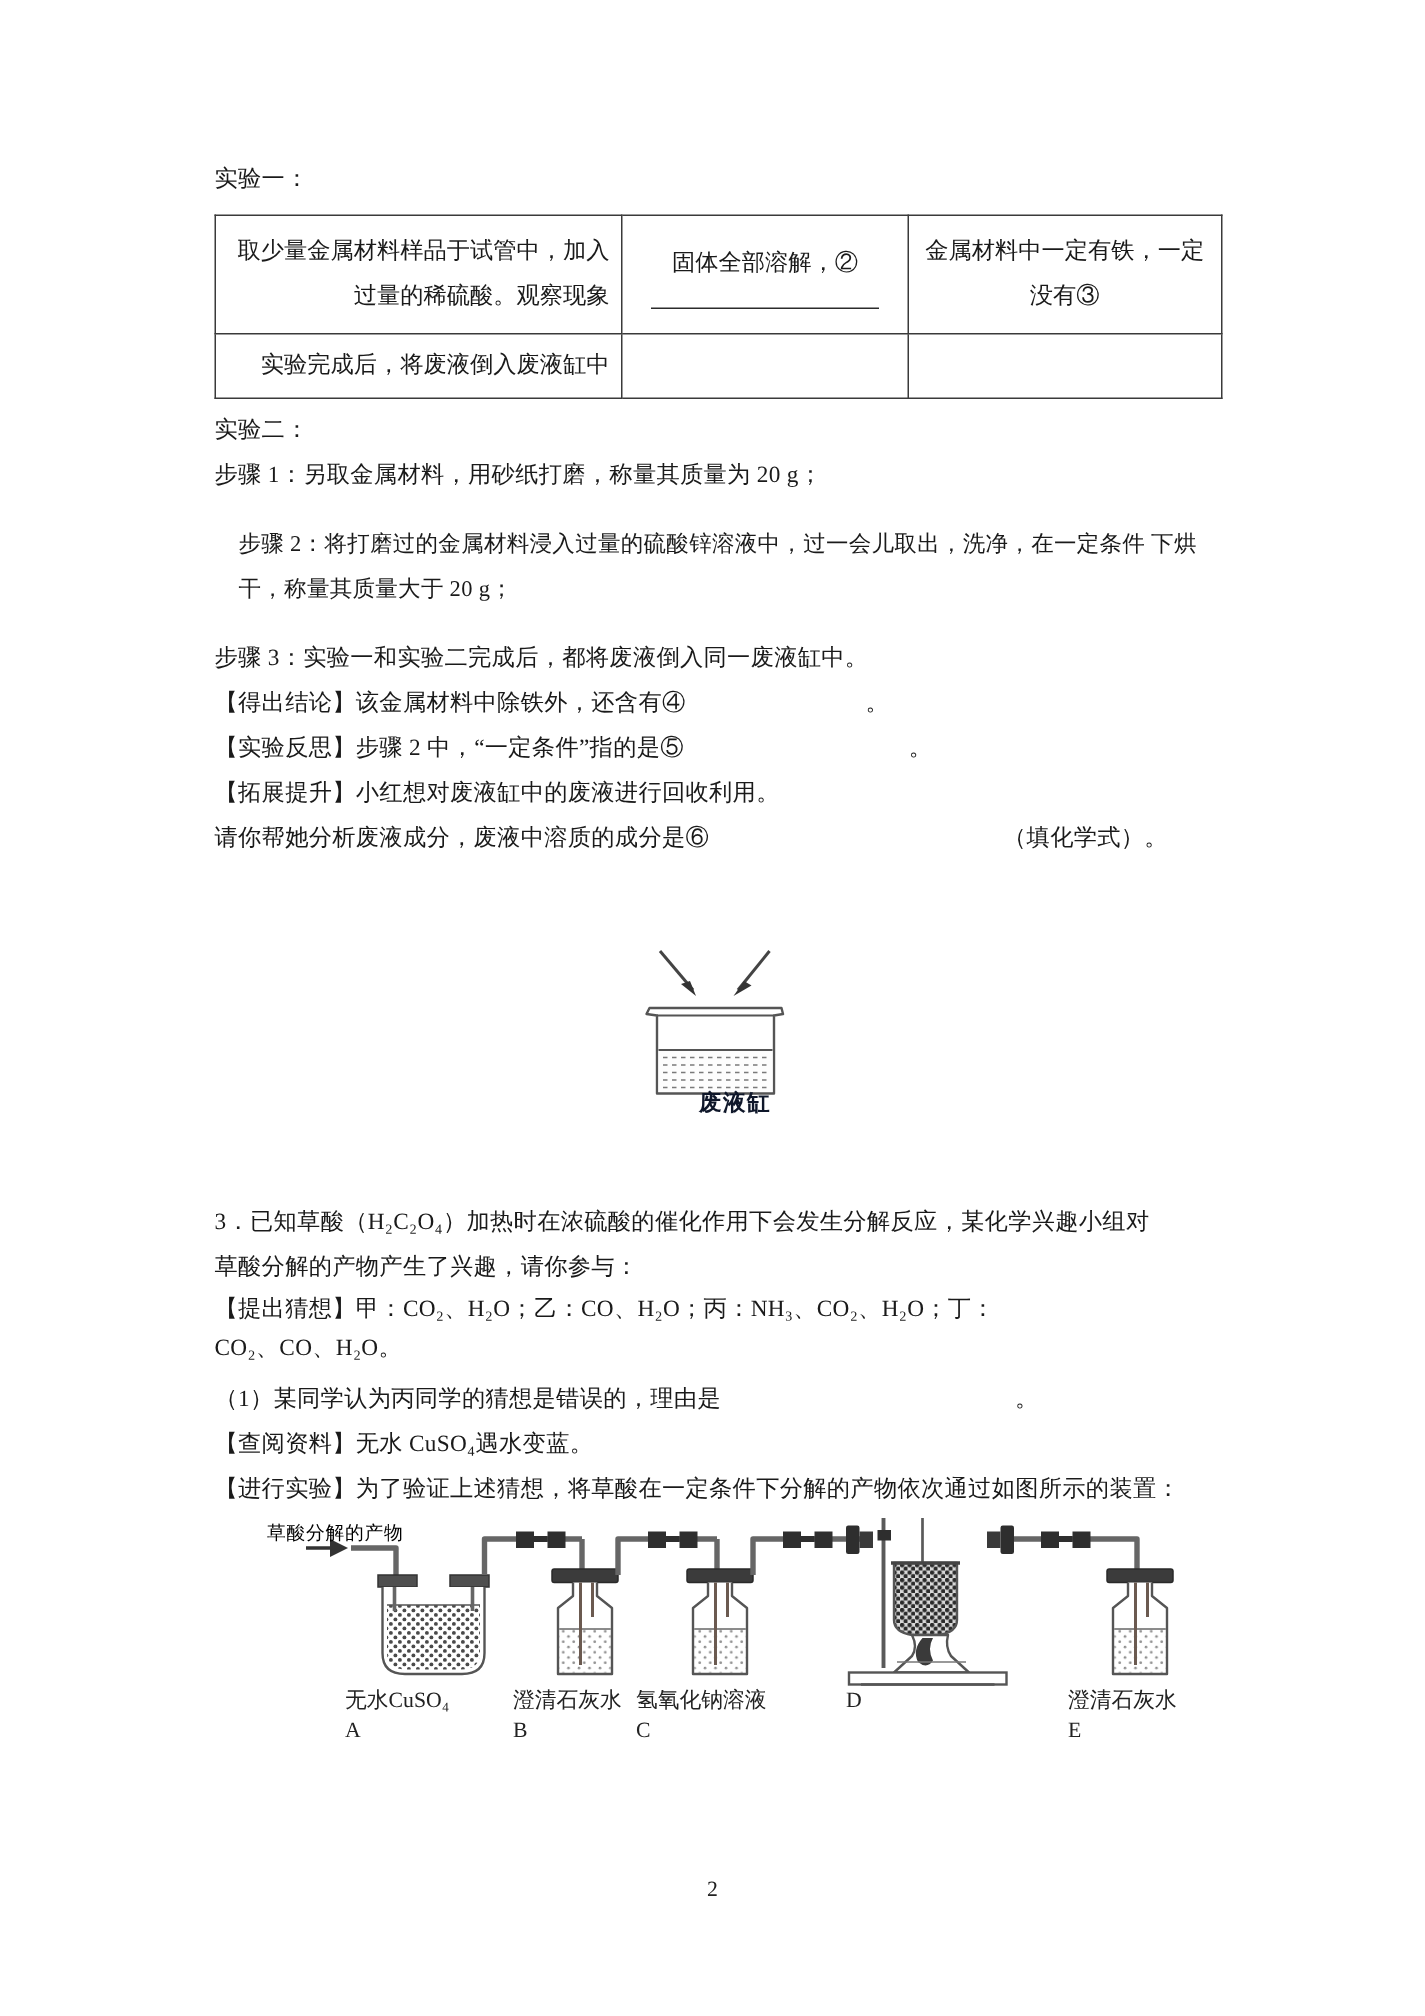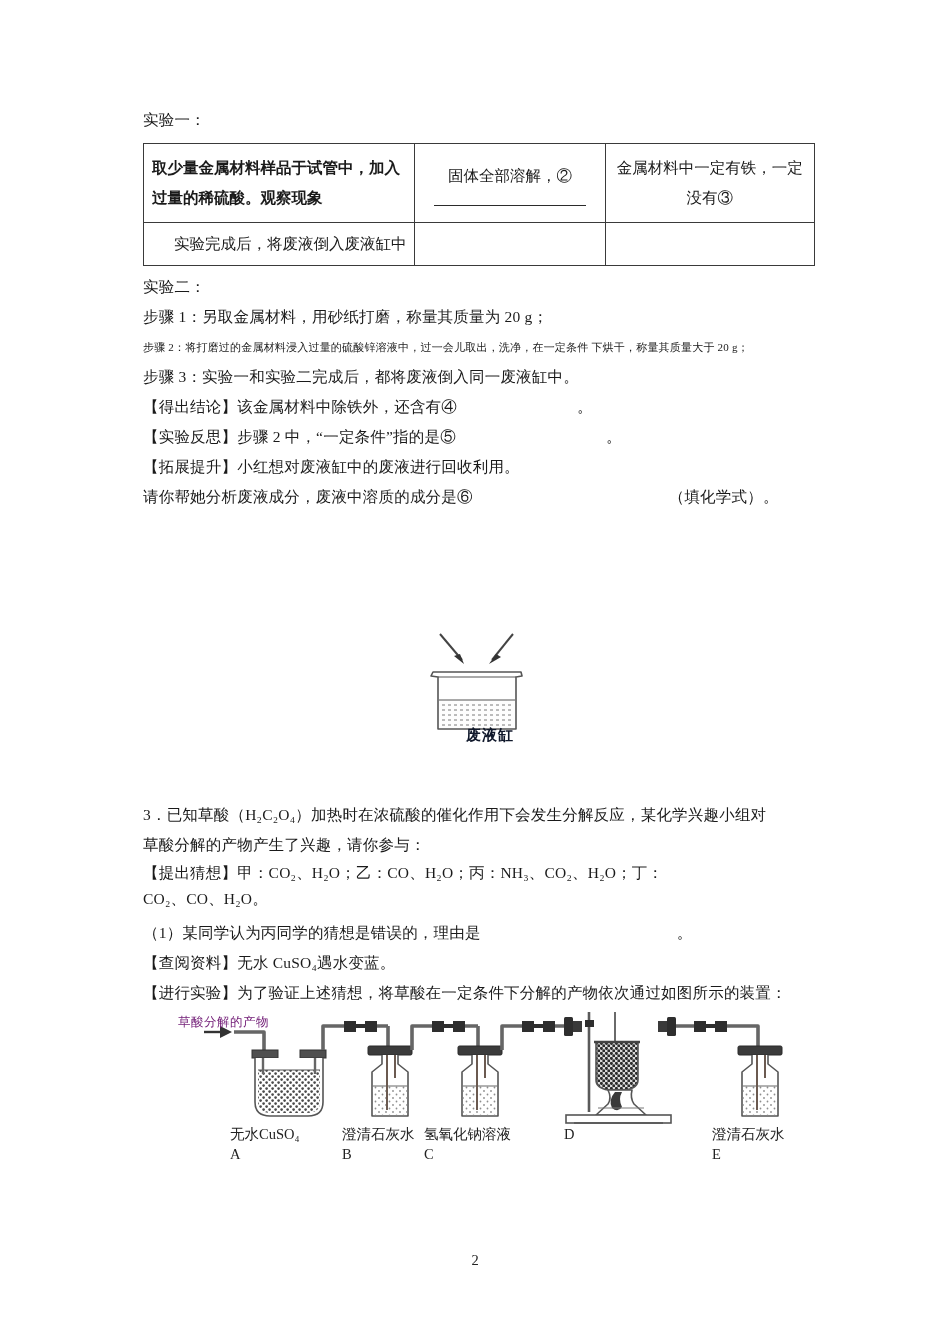--- a/index.html
+++ b/index.html
@@ -29,23 +29,23 @@
     width: 672px;
   }
   .line {
     font-size: 15.5px;
     line-height: 30px;
     letter-spacing: 0.2px;
     margin: 0;
     white-space: nowrap;
   }
   .para {
-    font-size: 11px;
+    font-size: 15px;
     line-height: 30px;
-    margin: 0;
+    margin: 16px;
     letter-spacing: 0.2px;
   }
   .gap-sm { height: 6px; }
 
   
   table.exp-table {
     border-collapse: collapse;
     width: 672px;
     margin-top: 8px;
     table-layout: fixed;
@@ -54,21 +54,21 @@
     border: 1px solid #3a3a3a;
     font-size: 15.5px;
     line-height: 30px;
     padding: 5px 8px;
     vertical-align: middle;
   }
   .col-a { width: 271px; }
   .col-b { width: 190px; }
   .col-c { width: 209px; }
   td.hdr { text-align: center; height: 28px; }
-  td.steps { text-align: left; height: 68px; font-weight: bold; }
+  td.steps { text-align: right; height: 68px; }
   td.phenom { text-align: center; vertical-align: middle; }
   td.concl { text-align: center; vertical-align: middle; }
   td.row3 { text-align: right; height: 32px; }
   .blank-rule {
     display: block;
     border-bottom: 1px solid #2b2b2b;
     width: 152px;
     margin: 4px auto 0 auto;
     height: 10px;
   }
@@ -130,21 +130,21 @@
   .ap-let {
     display: block;
     font-size: 14.5px;
     font-family: "Liberation Serif", serif;
   }
   .ghost-label {
     position: absolute;
     left: 18px;
     top: 2px;
     font-size: 12.5px;
-    color: #701a75;
+    color: #000000;
     letter-spacing: 0.5px;
   }
 
   
   .pageno {
     position: absolute;
     left: 0;
     top: 1252px;
     width: 950px;
     text-align: center;

